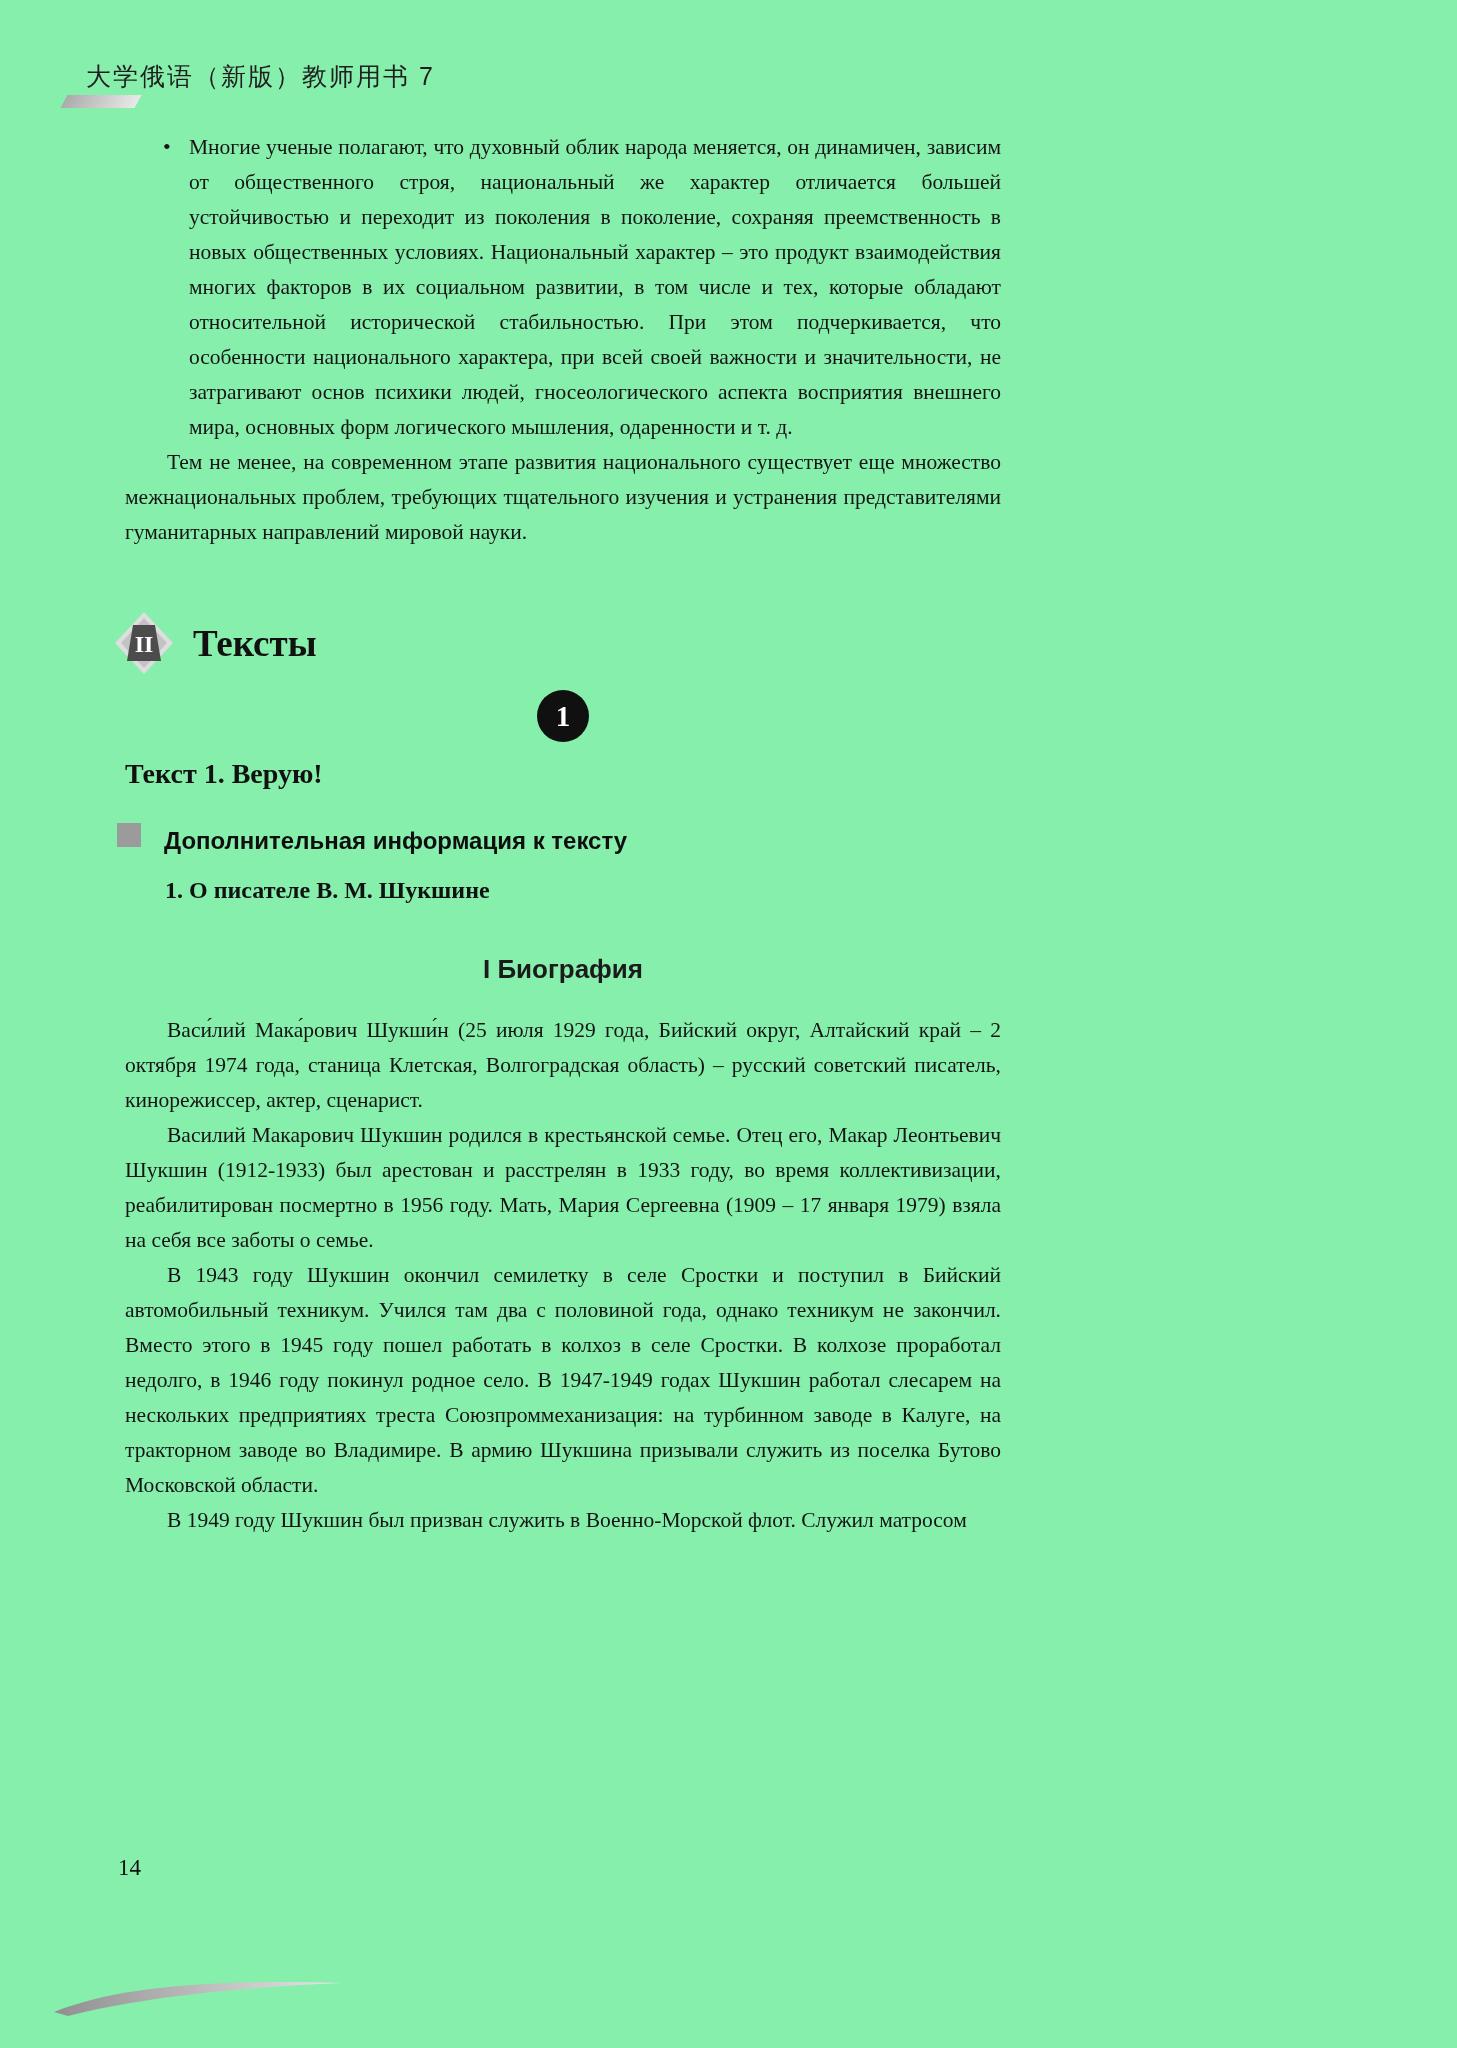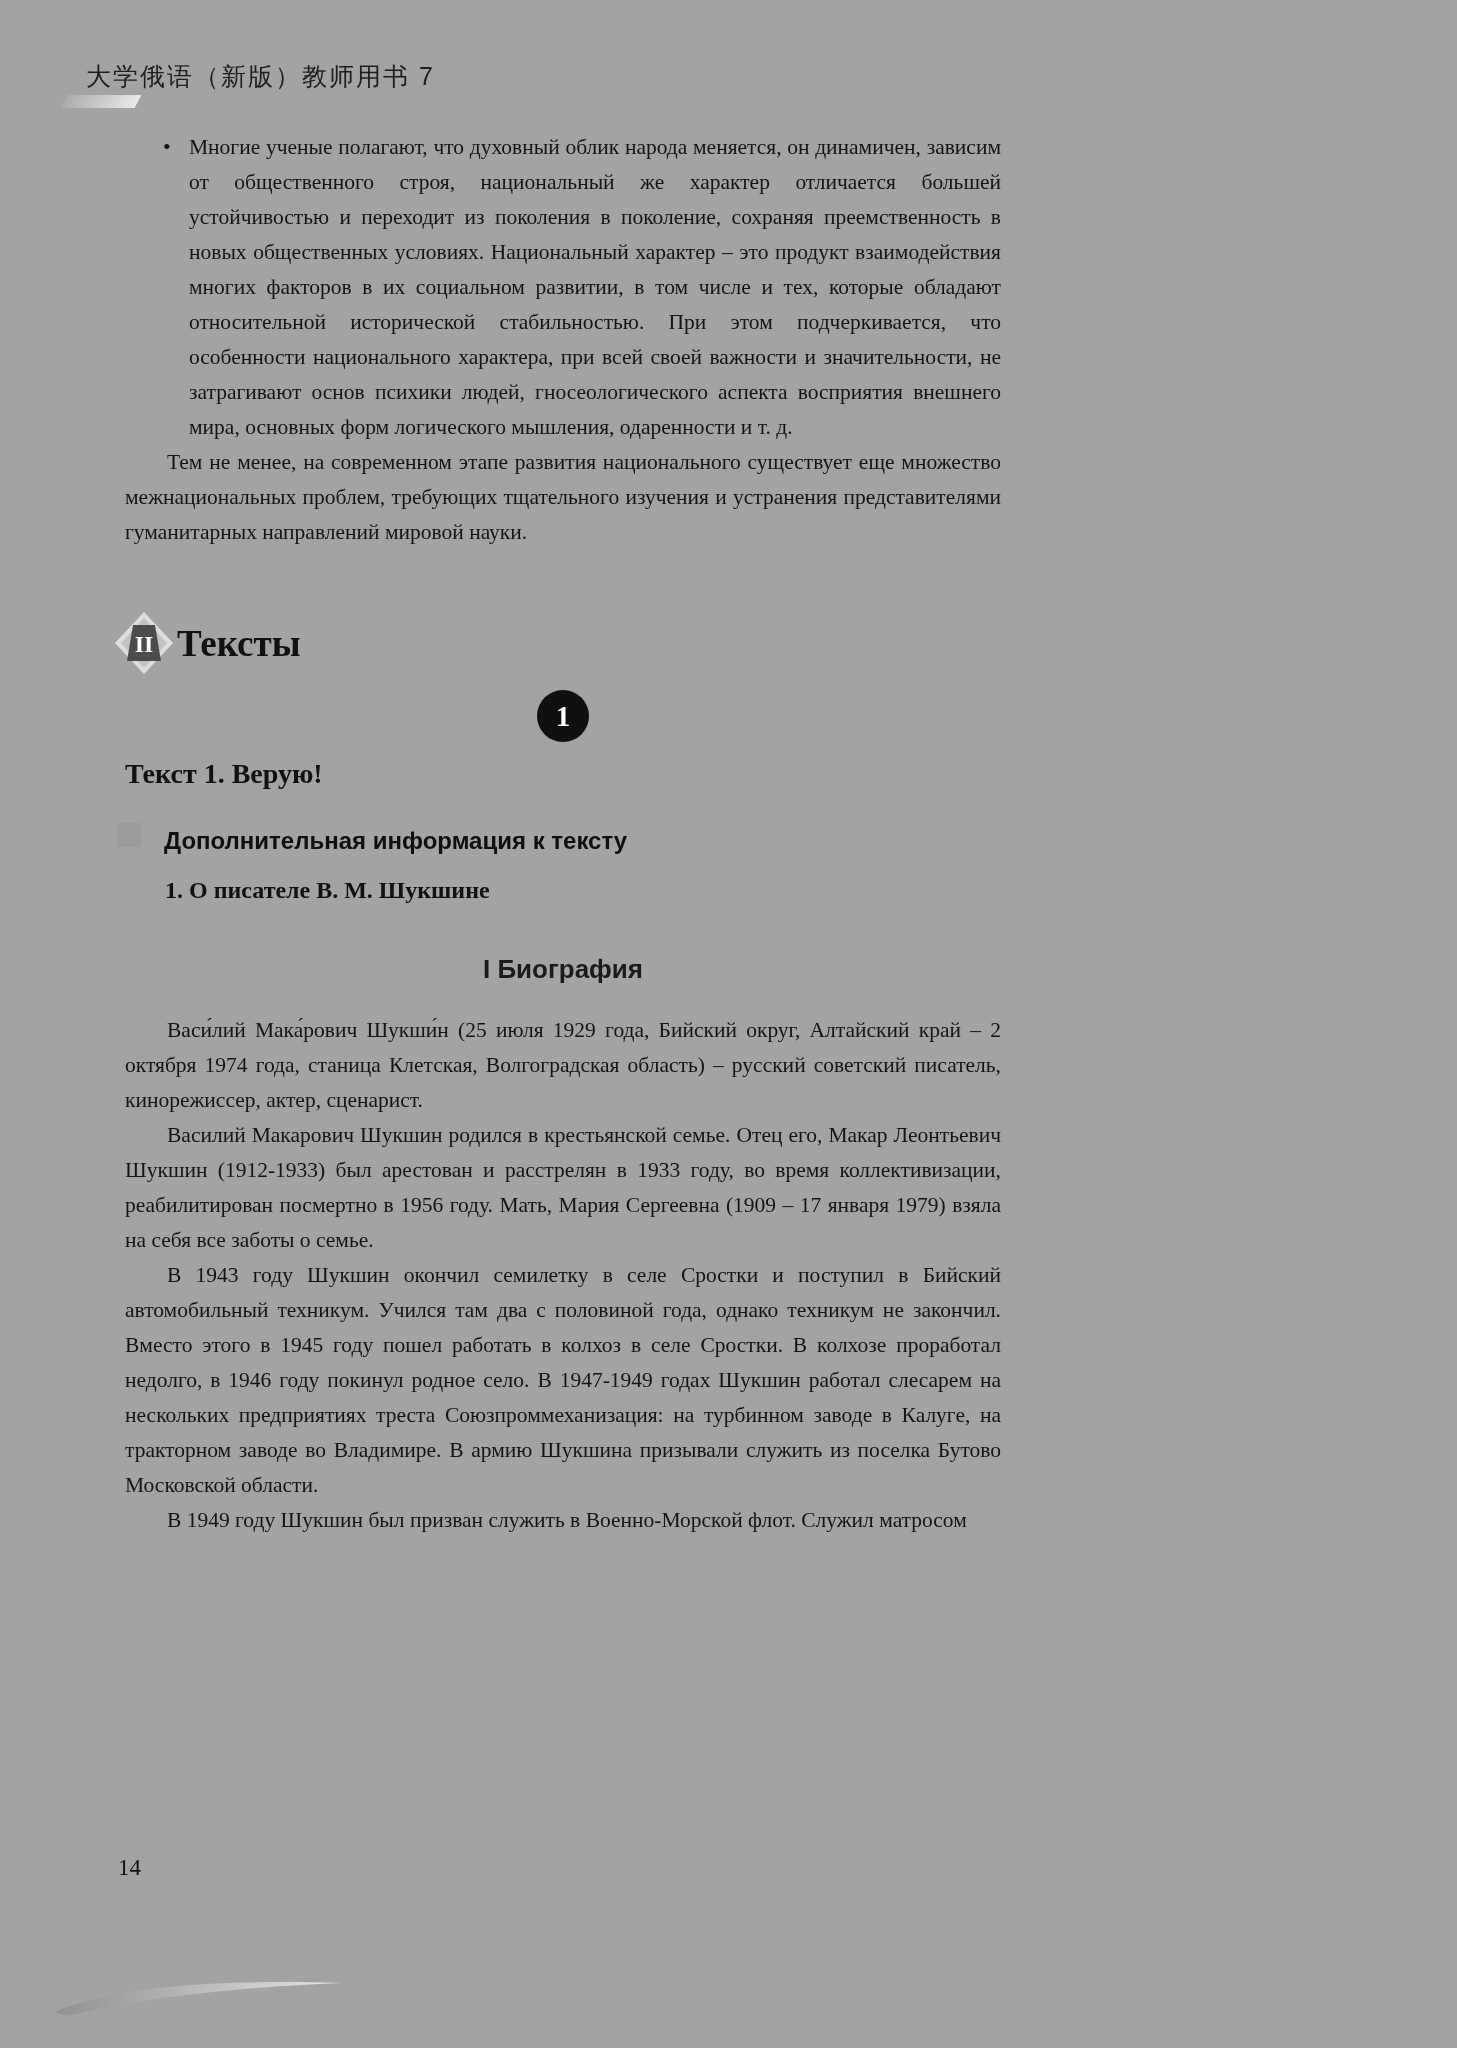--- a/index.html
+++ b/index.html
@@ -1,20 +1,20 @@
 <!DOCTYPE html>
 <html><head>
 <meta charset="utf-8">
 <style>
   html, body { margin: 0; padding: 0; background: #777; }
   .page {
     position: relative;
     width: 1457px;
     height: 2048px;
-    background: #a3a3a3;
+    background: #86efac;
     margin: 0 auto;
     overflow: hidden;
     color: #161616;
     font-family: "Liberation Serif", serif;
   }
 
   
   .running-header {
     position: absolute;
     top: 60px;
@@ -57,21 +57,21 @@
     position: absolute;
     left: 38px;
     top: -1px;
     font-size: 22px;
   }
 
   
   .section-row {
     display: flex;
     align-items: center;
-    gap: 4px;
+    gap: 20px;
     margin-top: 62px;
     margin-left: -10px;
     text-align: left;
     text-indent: 0;
   }
   .section-title {
     margin: 0;
     font-size: 37px;
     font-weight: bold;
     font-family: "Liberation Serif", serif;

